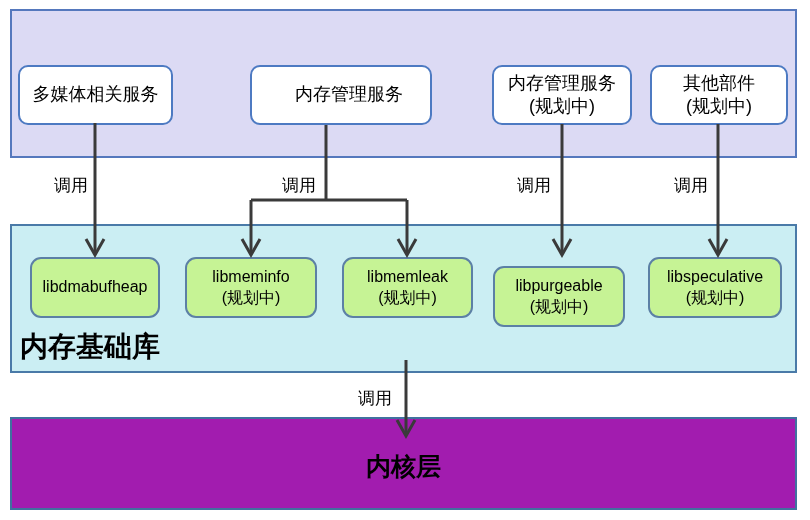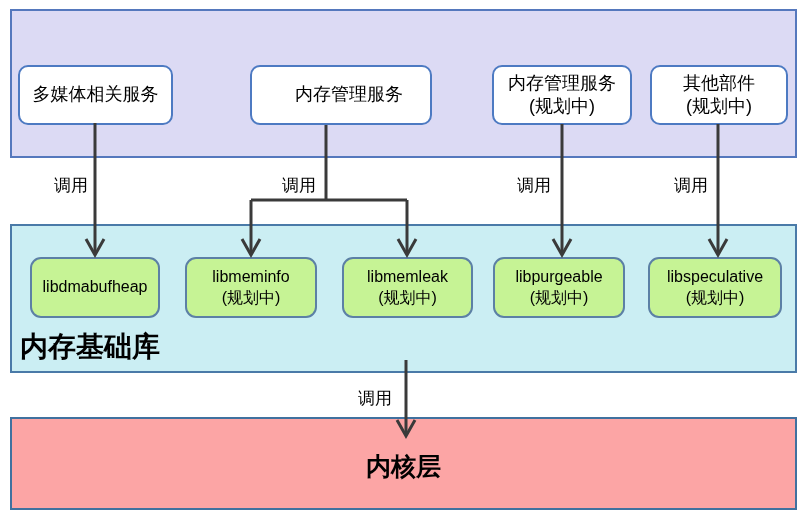--- a/index.html
+++ b/index.html
@@ -5,21 +5,21 @@
   html,body{margin:0;padding:0;background:#ffffff;}
   body{font-family:"Liberation Sans","DejaVu Sans",sans-serif;}
   #canvas{position:relative;width:810px;height:520px;background:#ffffff;overflow:hidden;}
 
   .panel{position:absolute;box-sizing:border-box;z-index:1;}
   .panel.services{left:10px;top:9px;width:787px;height:149px;
     background:#dcdaf4;border:2px solid #5578bd;}
   .panel.memlibs{left:10px;top:224px;width:787px;height:149px;
     background:#cbeef3;border:2px solid #4a7aa8;}
   .panel.kernel{left:10px;top:417px;width:787px;height:93px;
-    background:#fca5a5;border:2px solid #40719f;
+    background:#a21caf;border:2px solid #40719f;
     display:flex;align-items:center;justify-content:center;}
 
   .layer-title{position:absolute;font-weight:bold;color:#000;z-index:4;}
   .layer-title.services{left:20px;top:18px;font-size:21px;}
   .layer-title.memlibs{left:20px;top:328px;font-size:28px;}
   .kernel-title{font-weight:bold;font-size:25px;color:#000;margin-top:6px;}
 
   .wbox{position:absolute;top:65px;height:60px;box-sizing:border-box;z-index:4;
     background:#ffffff;border:2px solid #4d7ac2;border-radius:10px;
     display:flex;align-items:center;justify-content:center;text-align:center;
@@ -29,21 +29,21 @@
   .wbox.b3{left:492px;width:140px;}
   .wbox.b4{left:650px;width:138px;}
 
   .gbox{position:absolute;top:257px;height:61px;box-sizing:border-box;z-index:4;
     background:#c6f395;border:2px solid #5c80a5;border-radius:11px;
     display:flex;align-items:center;justify-content:center;text-align:center;
     font-size:16px;line-height:1.3;color:#000;white-space:pre-line;}
   .gbox.g1{left:30px;width:130px;}
   .gbox.g2{left:185px;width:132px;border-radius:11px;}
   .gbox.g3{left:342px;width:131px;}
-  .gbox.g4{left:493px;width:132px;}
+  .gbox.g4{left:493px;width:132px;margin-top:9px;}
   .gbox.g5{left:648px;width:134px;}
 
   #arrows{position:absolute;left:0;top:0;z-index:5;pointer-events:none;}
   #arrows path{stroke:#3a3a3a;stroke-width:3;fill:none;}
 
   .edge-label{position:absolute;font-size:17px;color:#000;z-index:6;
     background:transparent;}
   .edge-label.l1{left:54px;top:174px;}
   .edge-label.l2{left:282px;top:174px;}
   .edge-label.l3{left:517px;top:174px;}

